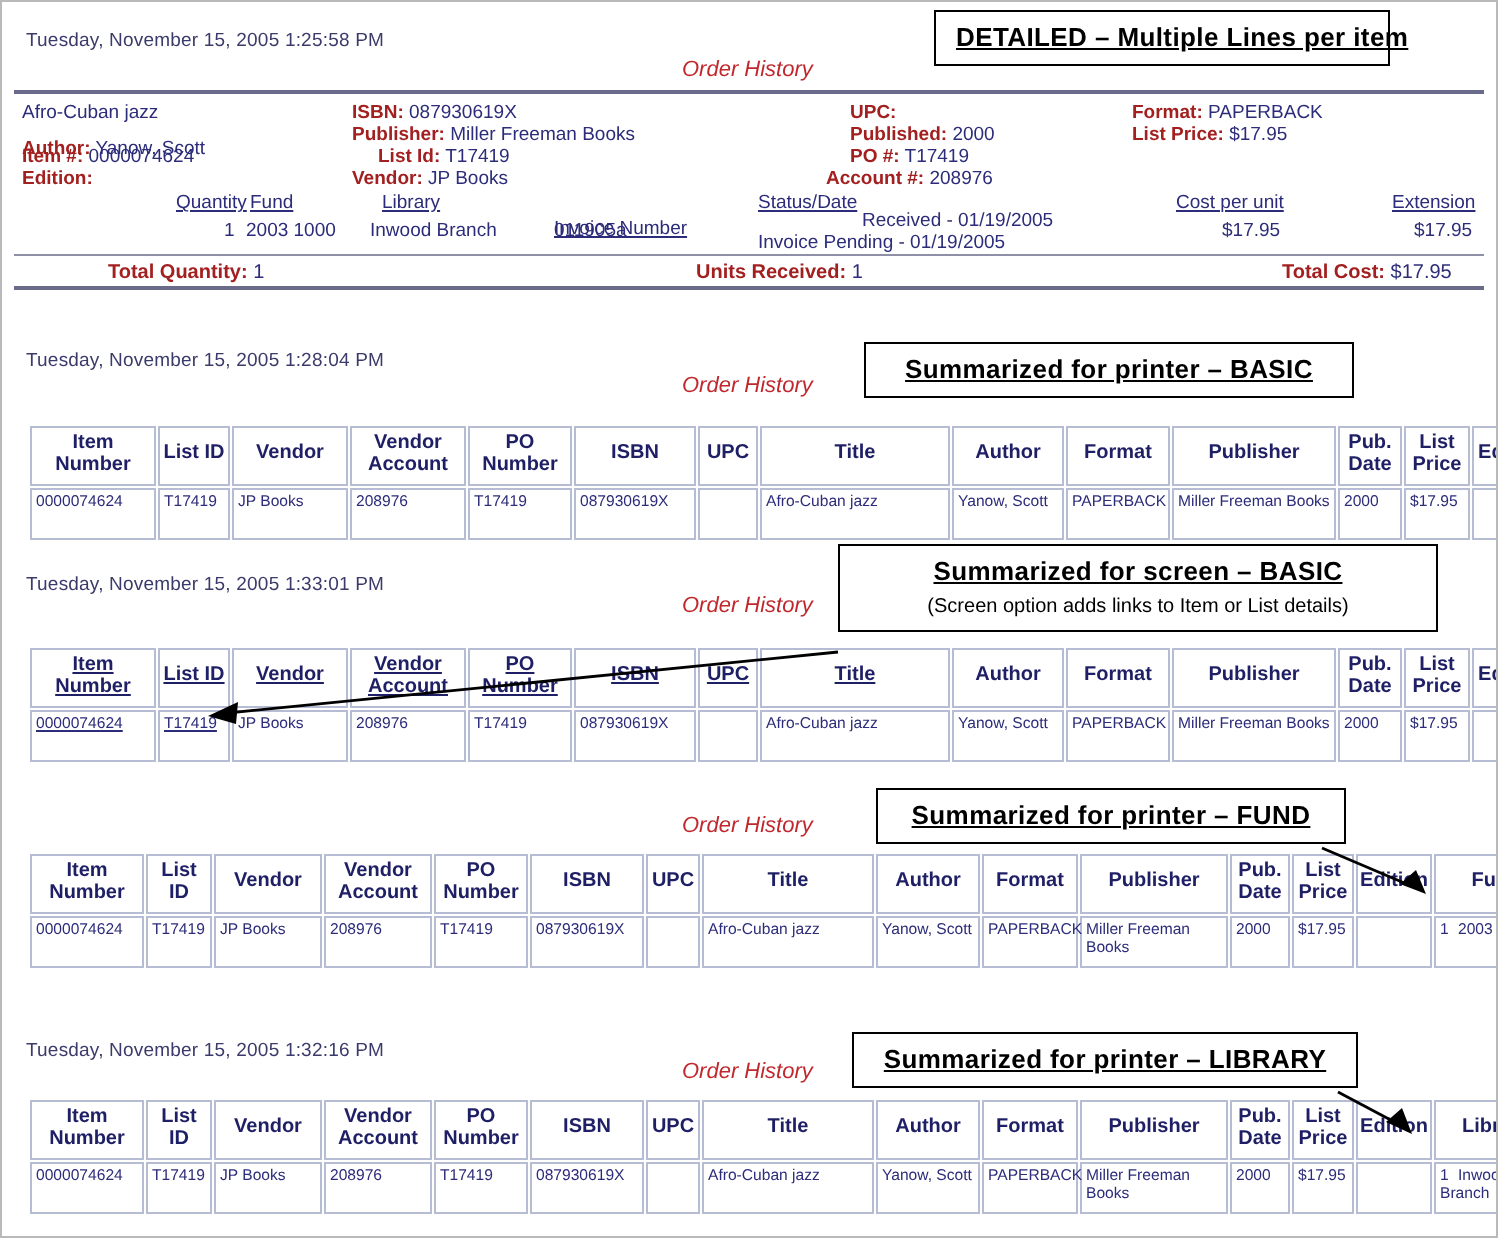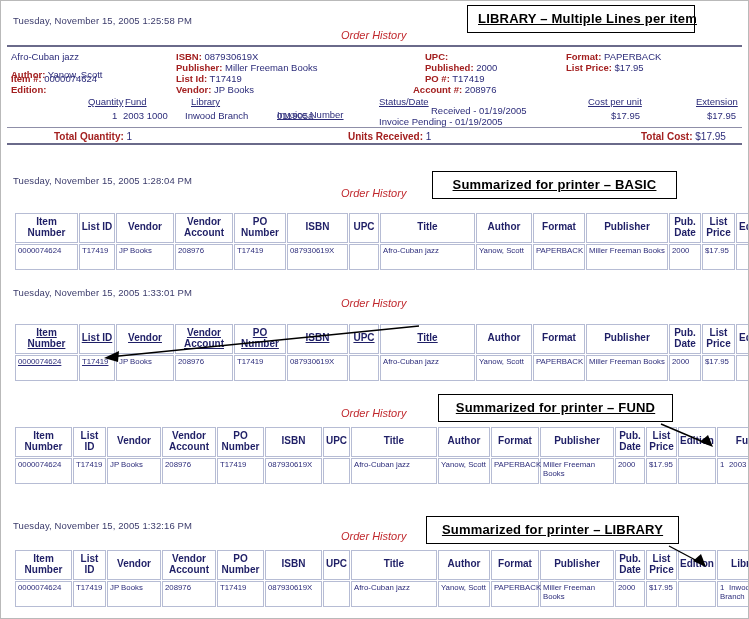--- a/index.html
+++ b/index.html
@@ -136,21 +136,21 @@
   .arrow-svg { position: absolute; left: 0; top: 0; overflow: visible; z-index: 15; pointer-events: none; }
 </style>
 </head>
 <body>
 
 <div class="page">
 
   <div class="stamp" style="left:12px; top:14px;">Tuesday, November 15, 2005 1:25:58 PM</div>
   <div class="order-history" style="left:340px; top:28px;">Order History</div>
   <div class="callout" style="left:466px; top:4px; width:228px;">
-    <div class="ctitle">LIBRARY – Multiple Lines per item</div>
+    <div class="ctitle">DETAILED – Multiple Lines per item</div>
   </div>
 
   <div class="rule-top" style="top:44px;"></div>
 
   <div class="det-field" style="left:10px; top:50px;"><span class="val">Afro-Cuban jazz</span></div>
   <div class="det-field" style="left:10px; top:68px;">
     <span class="lbl">Author:</span>
     <span class="val">Yanow, Scott</span>
   </div>
   <div class="det-field" style="left:10px; top:72px;">
@@ -163,21 +163,21 @@
   </div>
 
   <div class="det-field" style="left:175px; top:50px;">
     <span class="lbl">ISBN:</span>
     <span class="val">087930619X</span>
   </div>
   <div class="det-field" style="left:175px; top:61px;">
     <span class="lbl">Publisher:</span>
     <span class="val">Miller Freeman Books</span>
   </div>
-  <div class="det-field" style="left:175px; top:72px;">
+  <div class="det-field" style="left:188px; top:72px;">
     <span class="lbl">List Id:</span>
     <span class="val">T17419</span>
   </div>
   <div class="det-field" style="left:175px; top:83px;">
     <span class="lbl">Vendor:</span>
     <span class="val">JP Books</span>
   </div>
 
   <div class="det-field" style="left:424px; top:50px;">
     <span class="lbl">UPC:</span>
@@ -295,20 +295,24 @@
           <td>Miller Freeman Books</td>
           <td>2000</td>
           <td>$17.95</td>
           <td></td>
         </tr>
       </tbody>
   </table>
 
   <div class="stamp" style="left:12px; top:286px;">Tuesday, November 15, 2005 1:33:01 PM</div>
   <div class="order-history" style="left:340px; top:296px;">Order History</div>
+  <div class="callout" style="left:418px; top:271px; width:300px;">
+    <div class="ctitle">Summarized for screen – BASIC</div>
+    <div class="csub">(Screen option adds links to Item or List details)</div>
+  </div>
 
   <svg class="arrow-svg" width="747" height="617" viewBox="0 0 747 617">
     <line x1="418" y1="325" x2="108" y2="356" stroke="#000" stroke-width="1.4"></line>
     <polygon points="103,357 118,350 117,361" fill="#000"></polygon>
   </svg>
 
   <table class="sumtab" id="tbl-screen" style="left:13px; top:322px; width:722px;">
     <colgroup>
       <col style="width:63px">
         <col style="width:36px">

